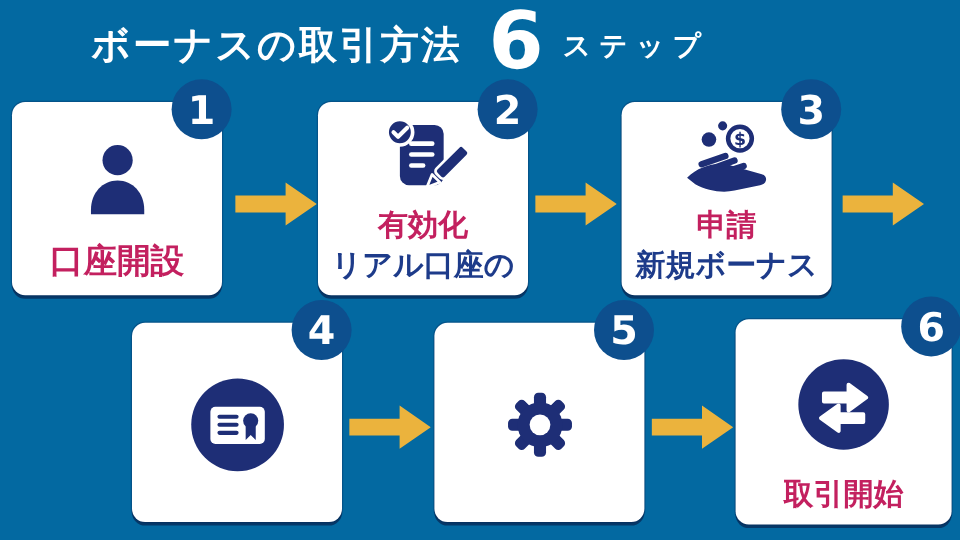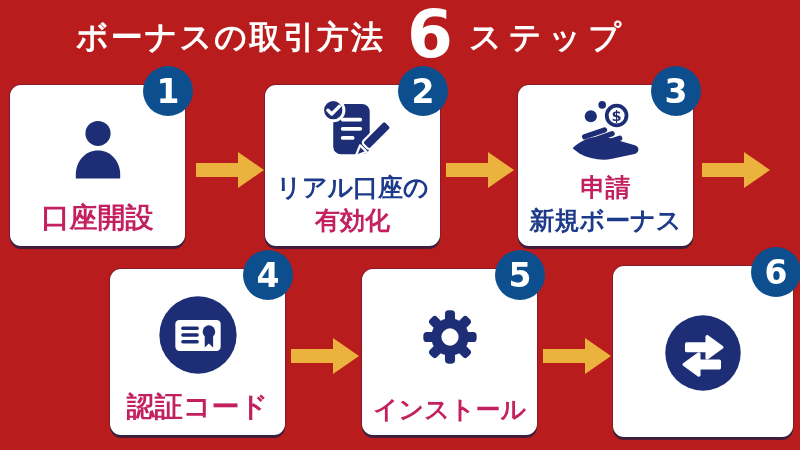--- a/index.html
+++ b/index.html
@@ -1,31 +1,31 @@
 <!DOCTYPE html>
 <html><head>
 <meta charset="utf-8">
 <style>
   html,body{margin:0;padding:0;}
   .stage{
     position:relative;
     width:800px;height:450px;
-    background:#b91c1c;
+    background:#0369a1;
     font-family:"DejaVu Sans","Liberation Sans",sans-serif;
     overflow:hidden;
   }
   
   .title{
     position:absolute;left:76px;top:0;height:76px;
     display:flex;align-items:center;
     color:#ffffff;font-weight:bold;white-space:nowrap;
   }
   .title .pre{font-size:32px;letter-spacing:2px;}
   .title .num{font-size:66px;line-height:1;margin:0 16px 6px 22px;}
-  .title .suf{font-size:32px;letter-spacing:7px;}
+  .title .suf{font-size:23px;letter-spacing:7px;}
   
   .card{
     position:absolute;
     background:#ffffff;border-radius:11px;
     box-shadow:0 3px 0 rgba(8,30,74,.65),0 0 0 1px rgba(8,30,74,.28);
     display:flex;flex-direction:column;align-items:center;justify-content:flex-end;
     padding-bottom:9px;box-sizing:border-box;
   }
   .c1{left:10px;top:85px;width:175px;height:161px;}
   .c2{left:265px;top:85px;width:175px;height:161px;}
@@ -85,22 +85,22 @@
         <rect x="34" y="42" width="28" height="5" rx="2.5" fill="#fff"></rect>
         <rect x="34" y="54" width="18" height="5" rx="2.5" fill="#fff"></rect>
         <circle cx="24" cy="20" r="14" fill="#1e2e76" stroke="#fff" stroke-width="4"></circle>
         <path d="M17 20 l5 5 l10 -10" stroke="#fff" stroke-width="4.5" fill="none" stroke-linecap="round" stroke-linejoin="round"></path>
         <g transform="rotate(45 72 62)">
           <rect x="65" y="28" width="14" height="42" rx="4" fill="#1e2e76" stroke="#fff" stroke-width="3"></rect>
           <path d="M66 74 L72 88 L78 74 Z" fill="#1e2e76" stroke="#fff" stroke-width="3" stroke-linejoin="round"></path>
         </g>
       </svg>
     </div>
+    <div class="line t-crimson">有効化</div>
     <div class="line t-navy">リアル口座の</div>
-    <div class="line t-crimson">有効化</div>
   </div>
 
   <div class="card c3">
     <div class="badge">3</div>
     <div class="iconbox">
       <svg width="82" height="76" viewBox="0 0 100 100">
         <circle cx="30" cy="28" r="8" fill="#1e2e76"></circle>
         <circle cx="45" cy="13" r="5" fill="#1e2e76"></circle>
         <circle cx="64" cy="27" r="13" fill="#fff" stroke="#1e2e76" stroke-width="5"></circle>
         <text x="64" y="34" font-size="19" font-weight="bold" fill="#1e2e76" text-anchor="middle" font-family="DejaVu Sans, sans-serif">$</text>
@@ -122,49 +122,48 @@
       <svg width="84" height="84" viewBox="0 0 100 100">
         <circle cx="50" cy="50" r="46" fill="#1e2e76"></circle>
         <rect x="23" y="32" width="54" height="37" rx="5" fill="#fff"></rect>
         <rect x="30" y="40" width="21" height="4" rx="2" fill="#1e2e76"></rect>
         <rect x="30" y="48" width="21" height="4" rx="2" fill="#1e2e76"></rect>
         <rect x="30" y="56" width="21" height="4" rx="2" fill="#1e2e76"></rect>
         <circle cx="63" cy="46" r="7.5" fill="#1e2e76"></circle>
         <path d="M58 51 L58 65 L63 60 L68 65 L68 51 Z" fill="#1e2e76"></path>
       </svg>
     </div>
-    <div class="line big t-crimson">認証コード</div>
   </div>
 
   <div class="card c5">
     <div class="badge">5</div>
     <div class="iconbox">
       <svg width="72" height="72" viewBox="0 0 100 100">
         <g fill="#1e2e76">
           <rect x="43" y="13" width="14" height="74" rx="5"></rect>
           <rect x="43" y="13" width="14" height="74" rx="5" transform="rotate(45 50 50)"></rect>
           <rect x="43" y="13" width="14" height="74" rx="5" transform="rotate(90 50 50)"></rect>
           <rect x="43" y="13" width="14" height="74" rx="5" transform="rotate(135 50 50)"></rect>
           <circle cx="50" cy="50" r="26"></circle>
         </g>
         <circle cx="50" cy="50" r="12" fill="#fff"></circle>
       </svg>
     </div>
-    <div class="line t-crimson">インストール</div>
   </div>
 
   <div class="card c6">
     <div class="badge">6</div>
     <div class="iconbox">
       <svg width="82" height="82" viewBox="0 0 100 100">
         <circle cx="50" cy="50" r="46" fill="#1e2e76"></circle>
         <path d="M30 39 L55 39 L55 30 L73 43 L55 56 L55 47 L30 47 Z" fill="#fff" stroke="#fff" stroke-width="4" stroke-linejoin="round"></path>
         <path d="M70 60 L45 60 L45 51 L27 64 L45 77 L45 68 L70 68 Z" fill="#fff" stroke="#fff" stroke-width="4" stroke-linejoin="round"></path>
       </svg>
     </div>
+    <div class="line t-crimson">取引開始</div>
   </div>
 
   <div class="arrow a1">
     <svg width="68" height="38" viewBox="0 0 68 38">
         <polygon points="0,12 42,12 42,1 68,19 42,37 42,26 0,26" fill="#ebb33d"></polygon>
       </svg>
   </div>
   <div class="arrow a2">
     <svg width="68" height="38" viewBox="0 0 68 38">
         <polygon points="0,12 42,12 42,1 68,19 42,37 42,26 0,26" fill="#ebb33d"></polygon>

